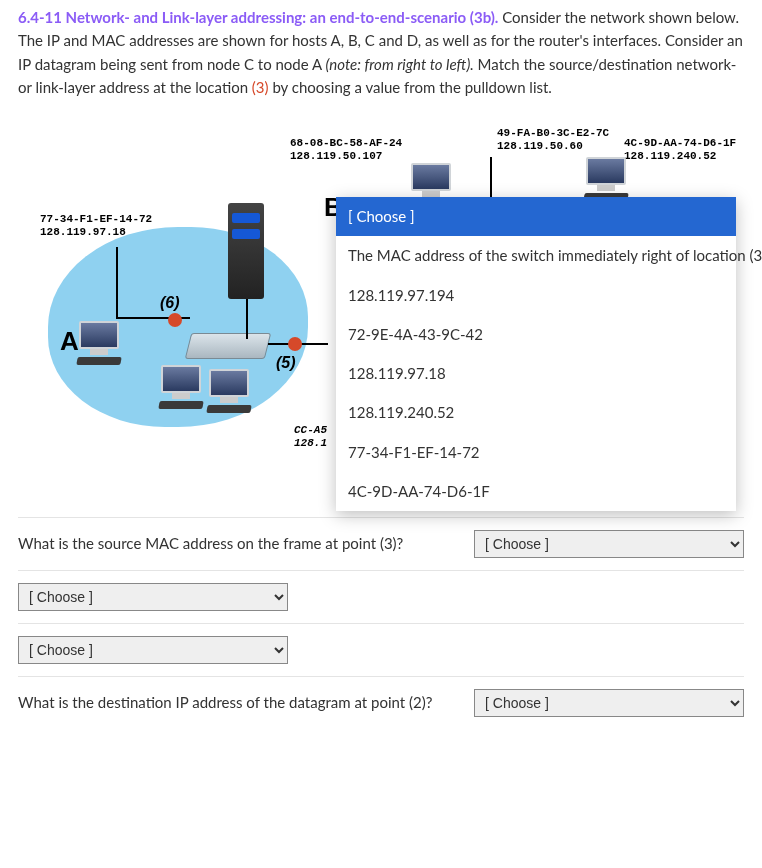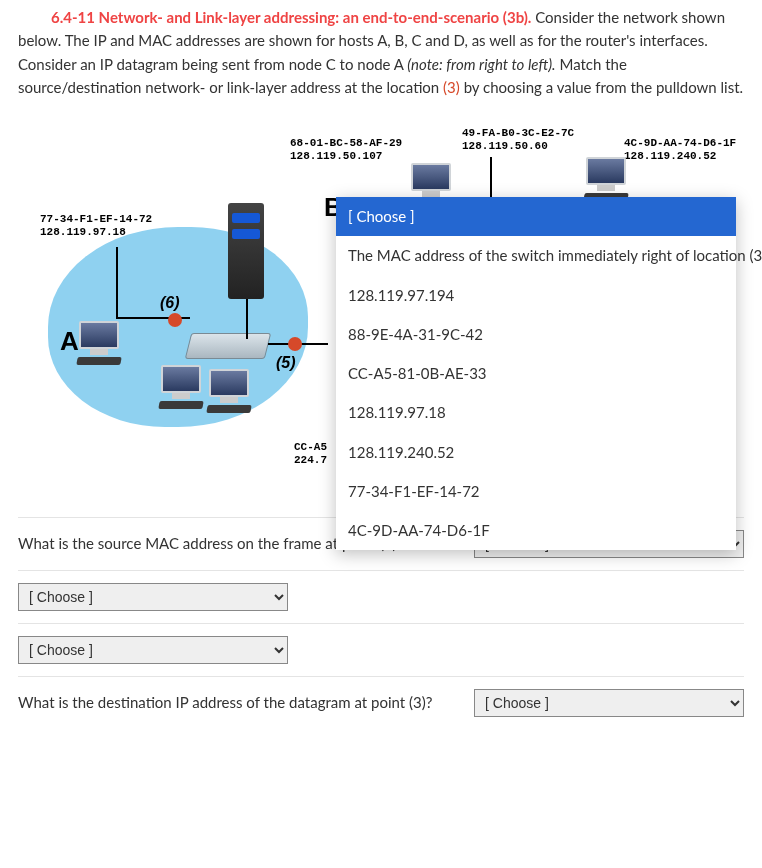--- a/index.html
+++ b/index.html
@@ -6,21 +6,21 @@
   body {
     font-family: "Segoe UI", Lato, Arial, sans-serif;
     color: #333;
     background: #fff;
     width: 762px;
     padding: 6px 18px 30px 18px;
     font-size: 15px;
     line-height: 1.55;
   }
   .intro { margin-bottom: 18px; }
-  .intro .title-line b { color: #ef4444; margin-left: 33px; }
+  .intro .title-line b { color: #8b5cf6; }
   .intro .emph { font-style: italic; }
   .intro .point3 { color: #d6492a; }
   .diagram-wrap {
     position: relative;
     height: 380px;
     margin: 10px 0 20px 0;
   }
   .blob {
     position: absolute;
     background: #8fd1f0;
@@ -137,25 +137,25 @@
 <div class="diagram-wrap">
 
   <div class="blob left"></div>
 
   <div class="device-label" style="left:22px; top:96px;">
     <span>77-34-F1-EF-14-72</span><br>
     <span>128.119.97.18</span>
   </div>
 
   <div class="device-label" style="left:272px; top:20px;">
-    <span>68-01-BC-58-AF-29</span><br>
+    <span>68-08-BC-58-AF-24</span><br>
     <span>128.119.50.107</span>
   </div>
 
-  <div class="device-label" style="left:444px; top:10px;">
+  <div class="device-label" style="left:479px; top:10px;">
     <span>49-FA-B0-3C-E2-7C</span><br>
     <span>128.119.50.60</span>
   </div>
 
   <div class="device-label" style="left:606px; top:20px;">
     <span>4C-9D-AA-74-D6-1F</span><br>
     <span>128.119.240.52</span>
   </div>
 
   <div class="router"></div>
@@ -196,31 +196,30 @@
 
   <div class="big-letter" style="left:42px; top:204px;">A</div>
   <div class="big-letter" style="left:306px; top:70px;">B</div>
 
   <div class="red-dot" style="left:150px; top:196px;"></div>
   <div class="marker-label" style="left:142px; top:174px;">(6)</div>
 
   <div class="red-dot" style="left:270px; top:220px;"></div>
   <div class="marker-label" style="left:258px; top:234px;">(5)</div>
 
-  <div class="below-label" style="left:276px; top:324px;">
+  <div class="below-label" style="left:276px; top:307px;font-style:italic;">
     <span>CC-A5</span><br>
-    <span>224.7</span>
+    <span>128.1</span>
   </div>
 
   <div class="dropdown-panel">
     <div class="dd-header">[ Choose ]</div>
     <div class="dd-item">The MAC address of the switch immediately right of location (3).</div>
     <div class="dd-item">128.119.97.194</div>
-    <div class="dd-item">88-9E-4A-31-9C-42</div>
-    <div class="dd-item">CC-A5-81-0B-AE-33</div>
+    <div class="dd-item">72-9E-4A-43-9C-42</div>
     <div class="dd-item">128.119.97.18</div>
     <div class="dd-item">128.119.240.52</div>
     <div class="dd-item">77-34-F1-EF-14-72</div>
     <div class="dd-item">4C-9D-AA-74-D6-1F</div>
   </div>
 
 </div>
 
 <div class="qrow">
   <div class="qtext">What is the source MAC address on the frame at point (3)?</div>
@@ -235,17 +234,17 @@
   </select>
 </div>
 
 <div class="qrow">
   <select class="choose-select">
     <option>[ Choose ]</option>
   </select>
 </div>
 
 <div class="qrow">
-  <div class="qtext">What is the destination IP address of the datagram at point (3)?</div>
+  <div class="qtext">What is the destination IP address of the datagram at point (2)?</div>
   <select class="choose-select">
     <option>[ Choose ]</option>
   </select>
 </div>
 
 </body></html>

